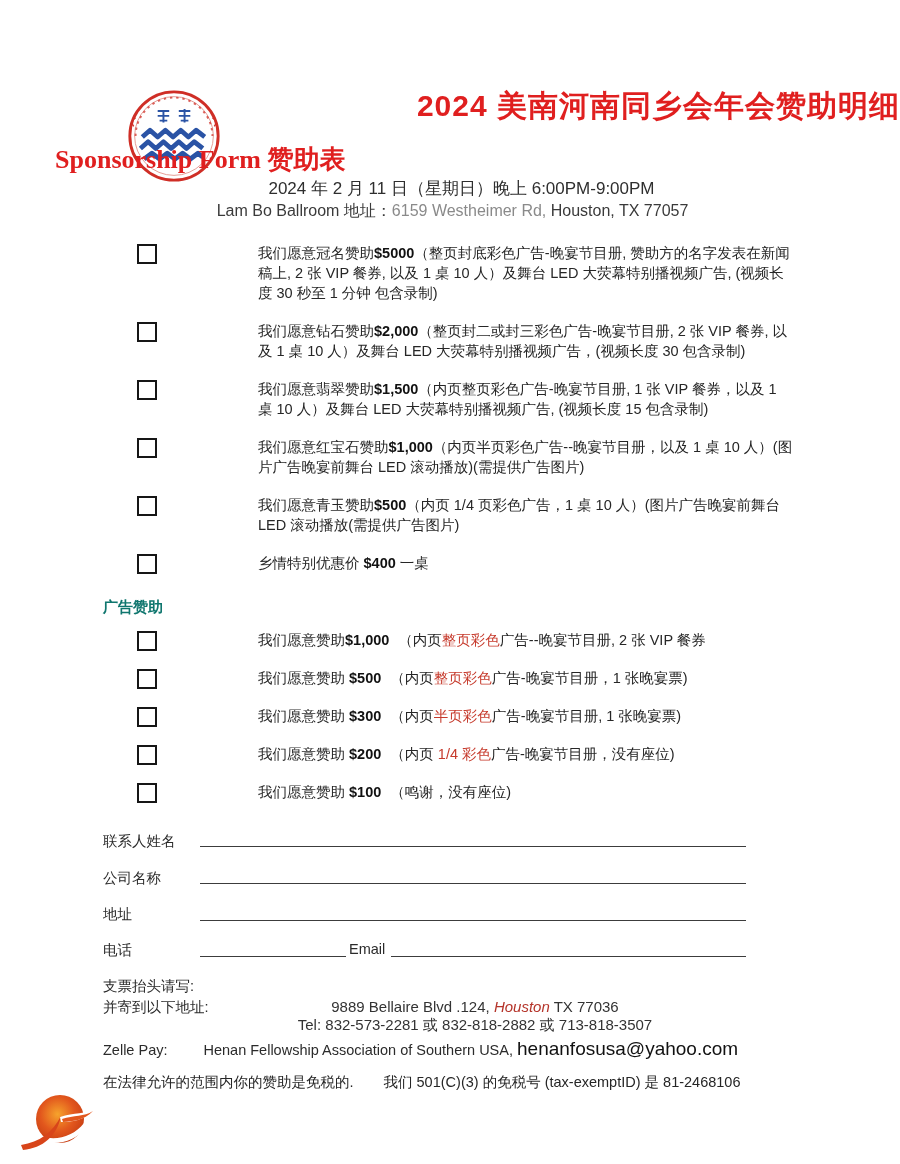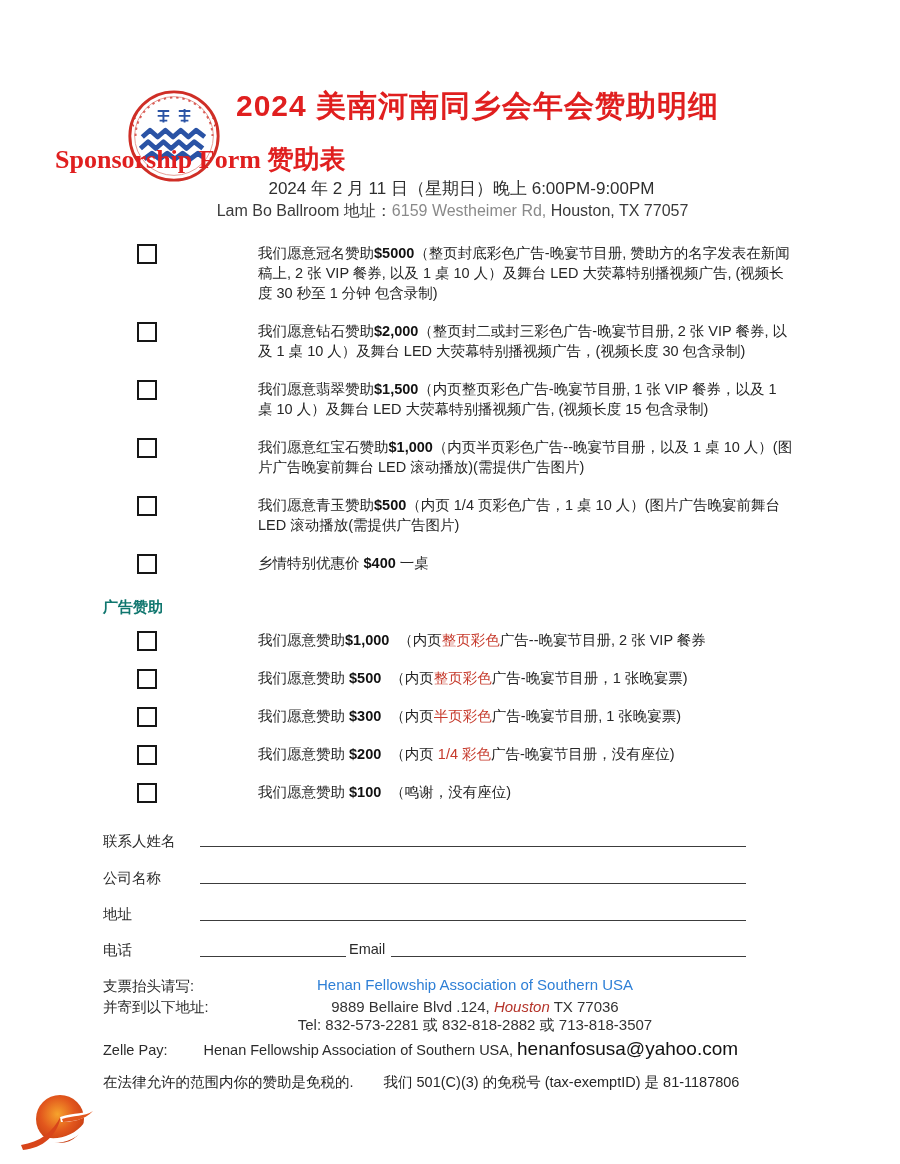--- a/index.html
+++ b/index.html
@@ -1,21 +1,21 @@
 <!DOCTYPE html>
 <html><head>
 <meta charset="utf-8">
 <style>
   html,body{margin:0;padding:0;background:#fff;}
   .page{position:relative;width:900px;height:1164px;background:#ffffff;overflow:hidden;
         font-family:"Liberation Sans","DejaVu Sans",sans-serif;color:#2b2b2b;}
 
   
   .seal{position:absolute;left:126px;top:88px;width:96px;height:96px;}
-  .title{position:absolute;left:55px;top:86px;width:845px;text-align:center;
+  .title{position:absolute;left:55px;top:86px;width:845px;text-align:right;
          font-size:30px;font-weight:bold;color:#e01f1f;letter-spacing:1px;}
   .subtitle{position:absolute;left:55px;top:128px;width:845px;text-align:left;
             font-family:"Liberation Serif","DejaVu Serif",serif;
             font-size:26px;font-weight:bold;color:#e01f1f;margin-top:14px;}
   .dateline{position:absolute;left:34px;top:177px;width:855px;text-align:center;
             font-size:17px;color:#2e2e2e;}
   .venueline{position:absolute;left:0px;top:201px;width:905px;text-align:center;
              font-size:16px;color:#3a3a3a;}
   .venue-street{color:#8a8a8a;}
 
@@ -147,30 +147,29 @@
 
   <div class="field-label" style="top:905px">地址</div>
   <div class="fline" style="left:200px;top:919px;width:546px"></div>
 
   <div class="field-label" style="top:941px">电话</div>
   <div class="fline" style="left:200px;top:955px;width:146px"></div>
   <div class="email-label">Email</div>
   <div class="fline" style="left:391px;top:955px;width:355px"></div>
 
   <div class="pay-label" style="top:977px">支票抬头请写:</div>
-  <div class="pay-center payee" style="top:976px">Henan Fellowship Association of Southern USA</div>
 
   <div class="pay-label" style="top:998px">并寄到以下地址:</div>
   <div class="pay-center" style="top:998px"><span>9889 Bellaire Blvd .124, </span><span class="houston">Houston</span><span> TX 77036</span></div>
 
   <div class="pay-center" style="top:1016px">Tel: 832-573-2281 或 832-818-2882 或  713-818-3507</div>
 
   <div class="zelle"><span>Zelle Pay:</span><span class="zelle-name">Henan Fellowship Association of Southern USA,</span> <span class="zelle-email">henanfosusa@yahoo.com</span></div>
 
-  <div class="tax"><span>在法律允许的范围内你的赞助是免税的.</span><span class="tax2">我们 501(C)(3) 的免税号 (tax-exemptID) 是 81-1187806</span></div>
+  <div class="tax"><span>在法律允许的范围内你的赞助是免税的.</span><span class="tax2">我们 501(C)(3) 的免税号 (tax-exemptID) 是 81-2468106</span></div>
 
   <svg class="phoenix" viewBox="0 0 80 70">
     <defs>
       <radialGradient id="pg" cx="45%" cy="40%" r="65%">
         <stop offset="0%" stop-color="#f6a32c"></stop>
         <stop offset="55%" stop-color="#e2571d"></stop>
         <stop offset="100%" stop-color="#c43b12"></stop>
       </radialGradient>
     </defs>
     <circle cx="44" cy="31" r="24" fill="url(#pg)"></circle>

